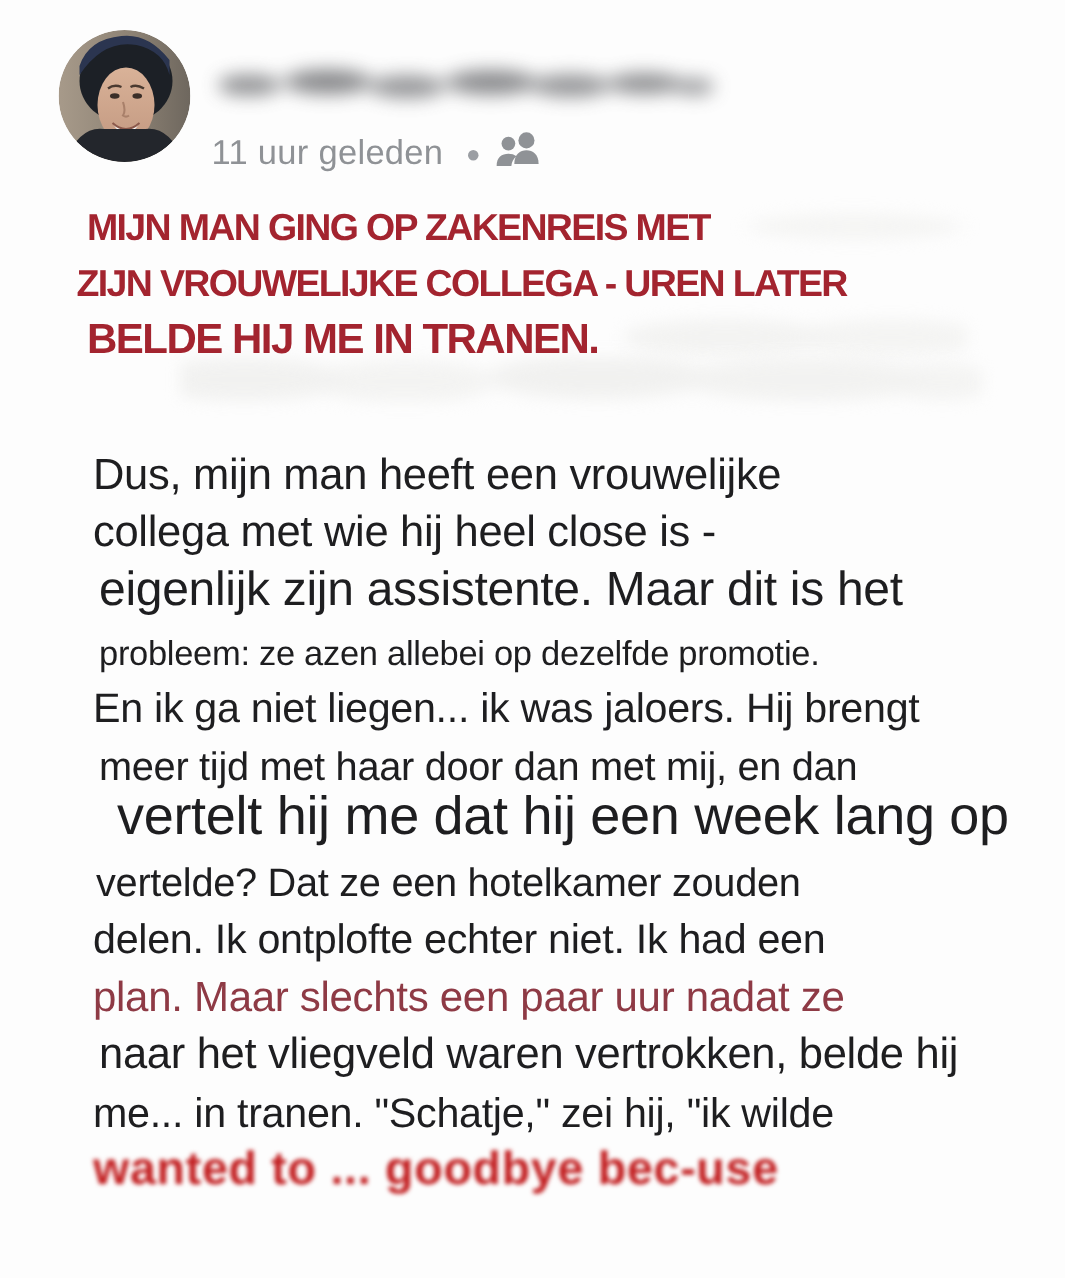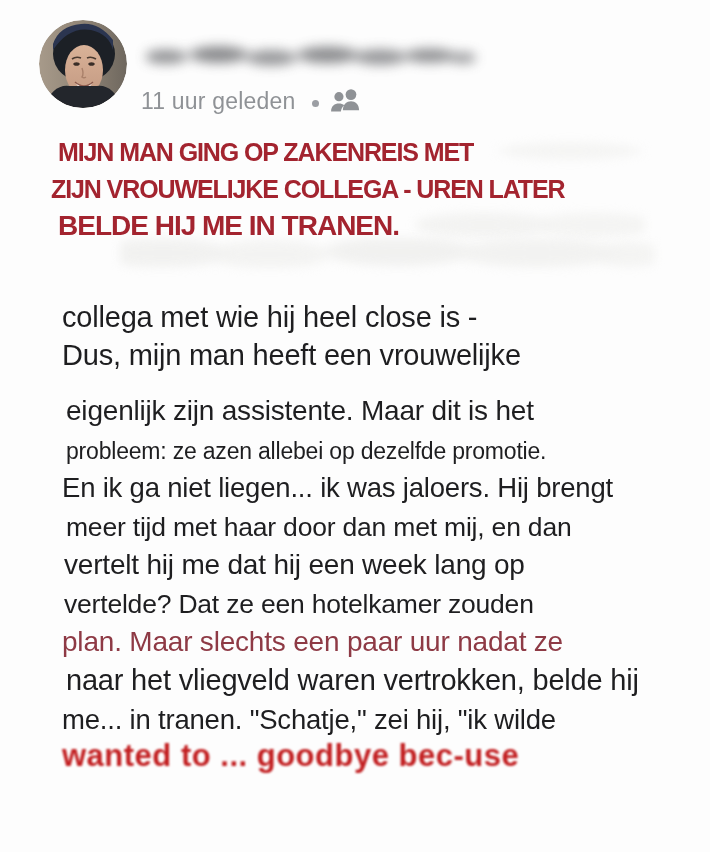--- a/index.html
+++ b/index.html
@@ -43,25 +43,25 @@
   .headline{position:absolute;left:58px;top:138px;width:640px;color:#a3242f;font-weight:700;}
   .hl{letter-spacing:-1.1px;white-space:nowrap;}
   .hl1{font-size:25px;height:37px;}
   .hl2{font-size:25px;height:35px;margin-left:-7px;}
   .hl3{font-size:28px;letter-spacing:-1px;}
   
   .body-text{position:absolute;left:62px;top:295px;width:640px;color:#1e1e20;}
   .bl{height:38.6px;display:flex;align-items:flex-end;white-space:nowrap;letter-spacing:-0.2px;}
   .bl-0{font-size:29px;}
   .bl-1{font-size:29px;}
-  .bl-2{font-size:28px;margin-left:4px;margin-top:16px;}
+  .bl-2{font-size:32px;margin-left:4px;}
   .bl-3{font-size:23px;margin-left:4px;}
   .bl-4{font-size:27.5px;}
   .bl-5{font-size:26.5px;margin-left:4px;text-align:center;}
-  .bl-6{font-size:28px;margin-left:2px;}
+  .bl-6{font-size:36px;margin-left:16px;}
   .bl-7{font-size:27.5px;margin-left:4px;}
   .bl-8{font-size:26.5px;margin-left:2px;}
   .bl-9{font-size:27.5px;}
   .bl-10{font-size:28px;color:#8e3a45;text-align:right;}
   .bl-11{font-size:29px;margin-left:4px;}
   .bl-12{font-size:27.5px;}
   .bl-13{font-size:28.5px;color:#bf2428;margin-left:4px;}
   .bl-14{font-size:31px;color:#c21f21;font-weight:700;filter:blur(1.3px);letter-spacing:.5px;}
 </style>
 </head>
@@ -121,27 +121,28 @@
   <div class="ghost ghost-b"></div>
   <div class="ghost ghost-c"></div>
 
   <div class="headline">
     <div class="hl hl1">MIJN MAN GING OP ZAKENREIS MET</div>
     <div class="hl hl2">ZIJN VROUWELIJKE COLLEGA - UREN LATER</div>
     <div class="hl hl3">BELDE HIJ ME IN TRANEN.</div>
   </div>
 
   <div class="body-text">
+    <div class="bl bl-0">Dus, mijn man heeft een vrouwelijke</div>
     <div class="bl bl-1">collega met wie hij heel close is -</div>
-    <div class="bl bl-0">Dus, mijn man heeft een vrouwelijke</div>
     <div class="bl bl-2">eigenlijk zijn assistente. Maar dit is het</div>
     <div class="bl bl-3">probleem: ze azen allebei op dezelfde promotie.</div>
     <div class="bl bl-4">En ik ga niet liegen... ik was jaloers. Hij brengt</div>
     <div class="bl bl-5">meer tijd met haar door dan met mij, en dan</div>
     <div class="bl bl-6">vertelt hij me dat hij een week lang op</div>
     <div class="bl bl-8">vertelde? Dat ze een hotelkamer zouden</div>
+    <div class="bl bl-9">delen. Ik ontplofte echter niet. Ik had een</div>
     <div class="bl bl-10">plan. Maar slechts een paar uur nadat ze</div>
     <div class="bl bl-11">naar het vliegveld waren vertrokken, belde hij</div>
     <div class="bl bl-12">me... in tranen. "Schatje," zei hij, "ik wilde</div>
     <div class="bl bl-14">wanted to ... goodbye bec-use</div>
   </div>
 
 </div>
 
 </body></html>

